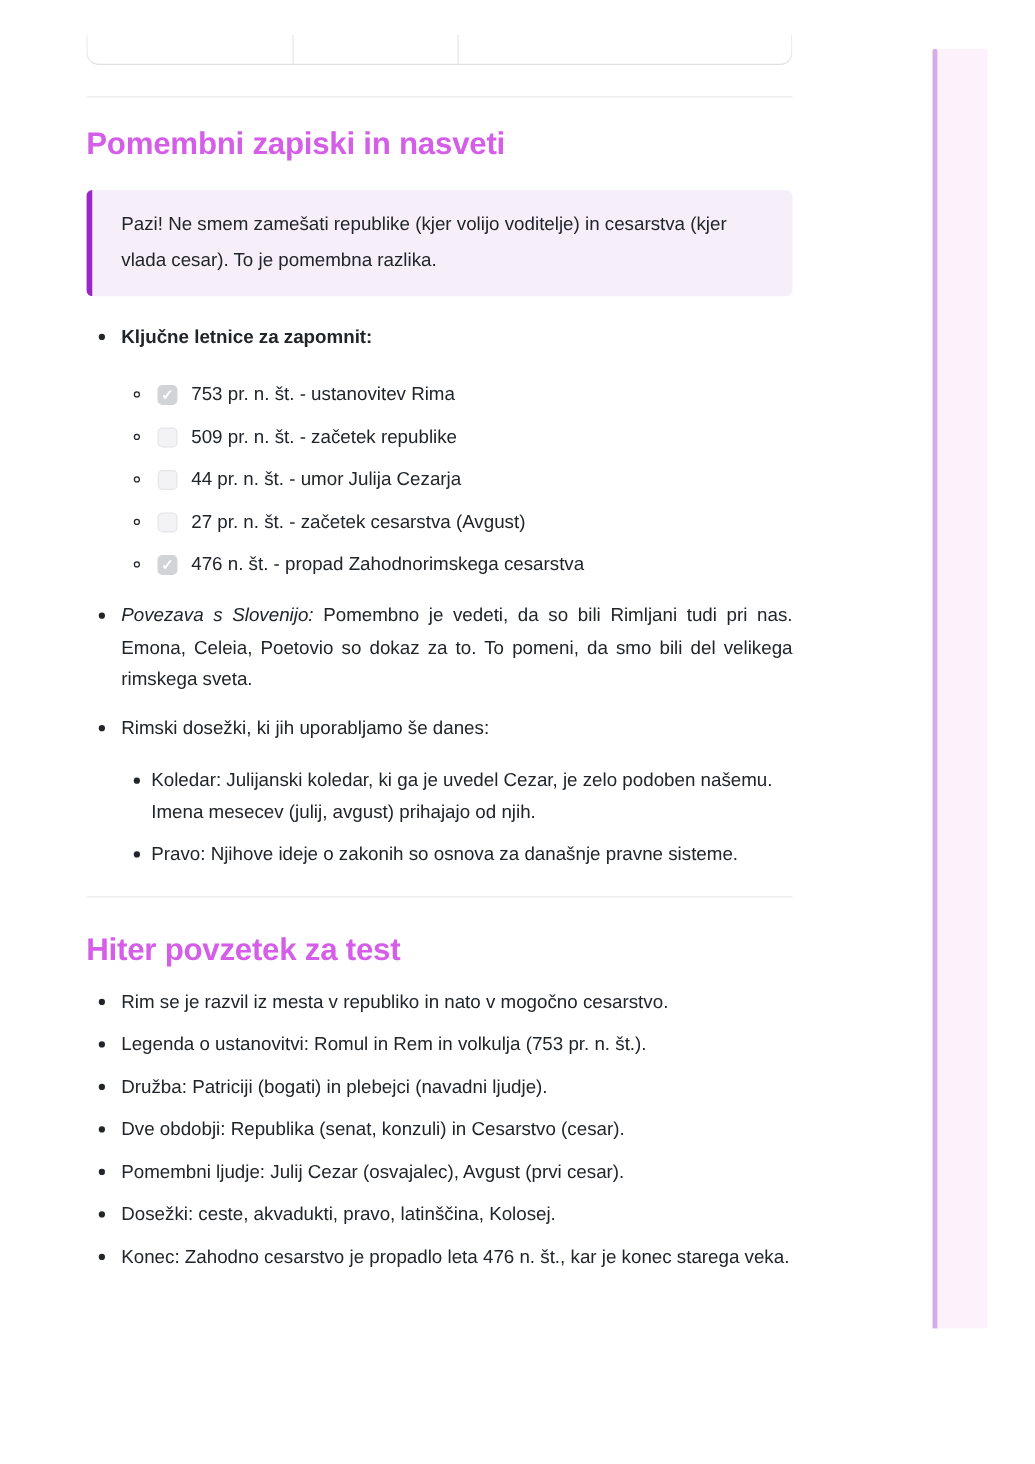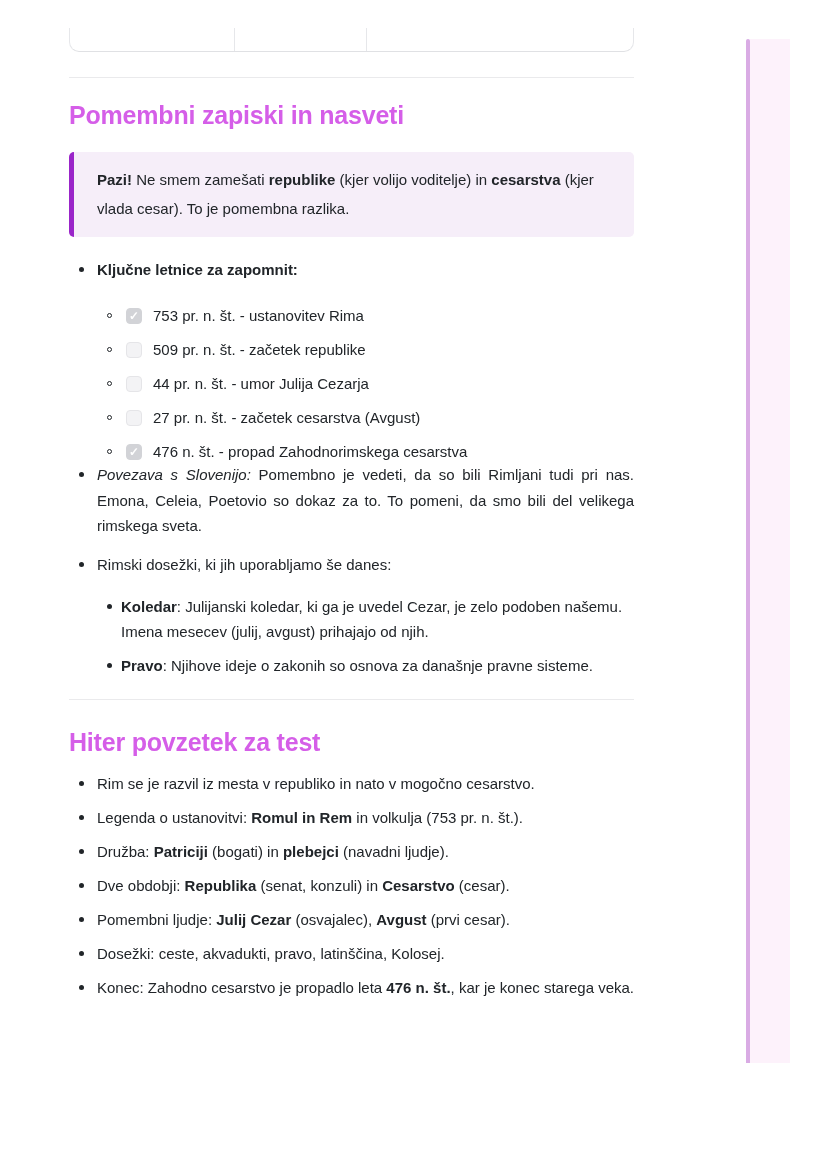--- a/index.html
+++ b/index.html
@@ -34,21 +34,21 @@
   h1.t2 { margin-top:27px; }
 
   .callout { margin-top:21px; background:var(--callout-bg,#f6eef9);
              border-left:5px solid var(--callout-border,#9a25c9);
              border-radius:5px; padding:13px 24px 14px 23px; }
   .callout p { line-height:29px; }
 
   ul { list-style:none; }
   ul.l1 { margin-top:20px; }
   ul.l1 > li { position:relative; padding-left:28px; }
-  li.li-slovenia { }
+  li.li-slovenia { margin-top:18px; }
   li.li-achieve  { margin-top:13px; }
   .marker { position:absolute; left:10px; top:10px; width:5px; height:5px;
             border-radius:50%; background:#212529; }
   .bold-label { font-weight:bold;margin-top:28px; }
 
   
   ul.l2 { margin-top:24px; }
   ul.l2 li { position:relative; padding-left:56px; height:20px; line-height:20px; margin-bottom:14px; }
   ul.l2 li:last-child { margin-bottom:0; }
   .circle { position:absolute; left:10px; top:7px; width:5px; height:5px;
@@ -67,21 +67,21 @@
 
   .justify { text-align:justify; line-height:25.5px; }
 
   
   ul.summary { margin-top:13px; }
   ul.summary > li { position:relative; padding-left:28px; line-height:25.5px; margin-bottom:8.5px; }
 
   .footer { position:absolute; right:55px; top:1101px; z-index:2;
             font-size:11.5px; letter-spacing:0.3px; color:#b6b6ba; }
 
-  b { font-weight:bold; } i { font-style:italic; }
+  b { font-weight:normal; } i { font-style:italic; }
 </style>
 </head>
 <body>
 
 <div class="page">
   <div class="stripe-fill"></div>
   <div class="stripe-line"></div>
 
   <main class="content">
 

